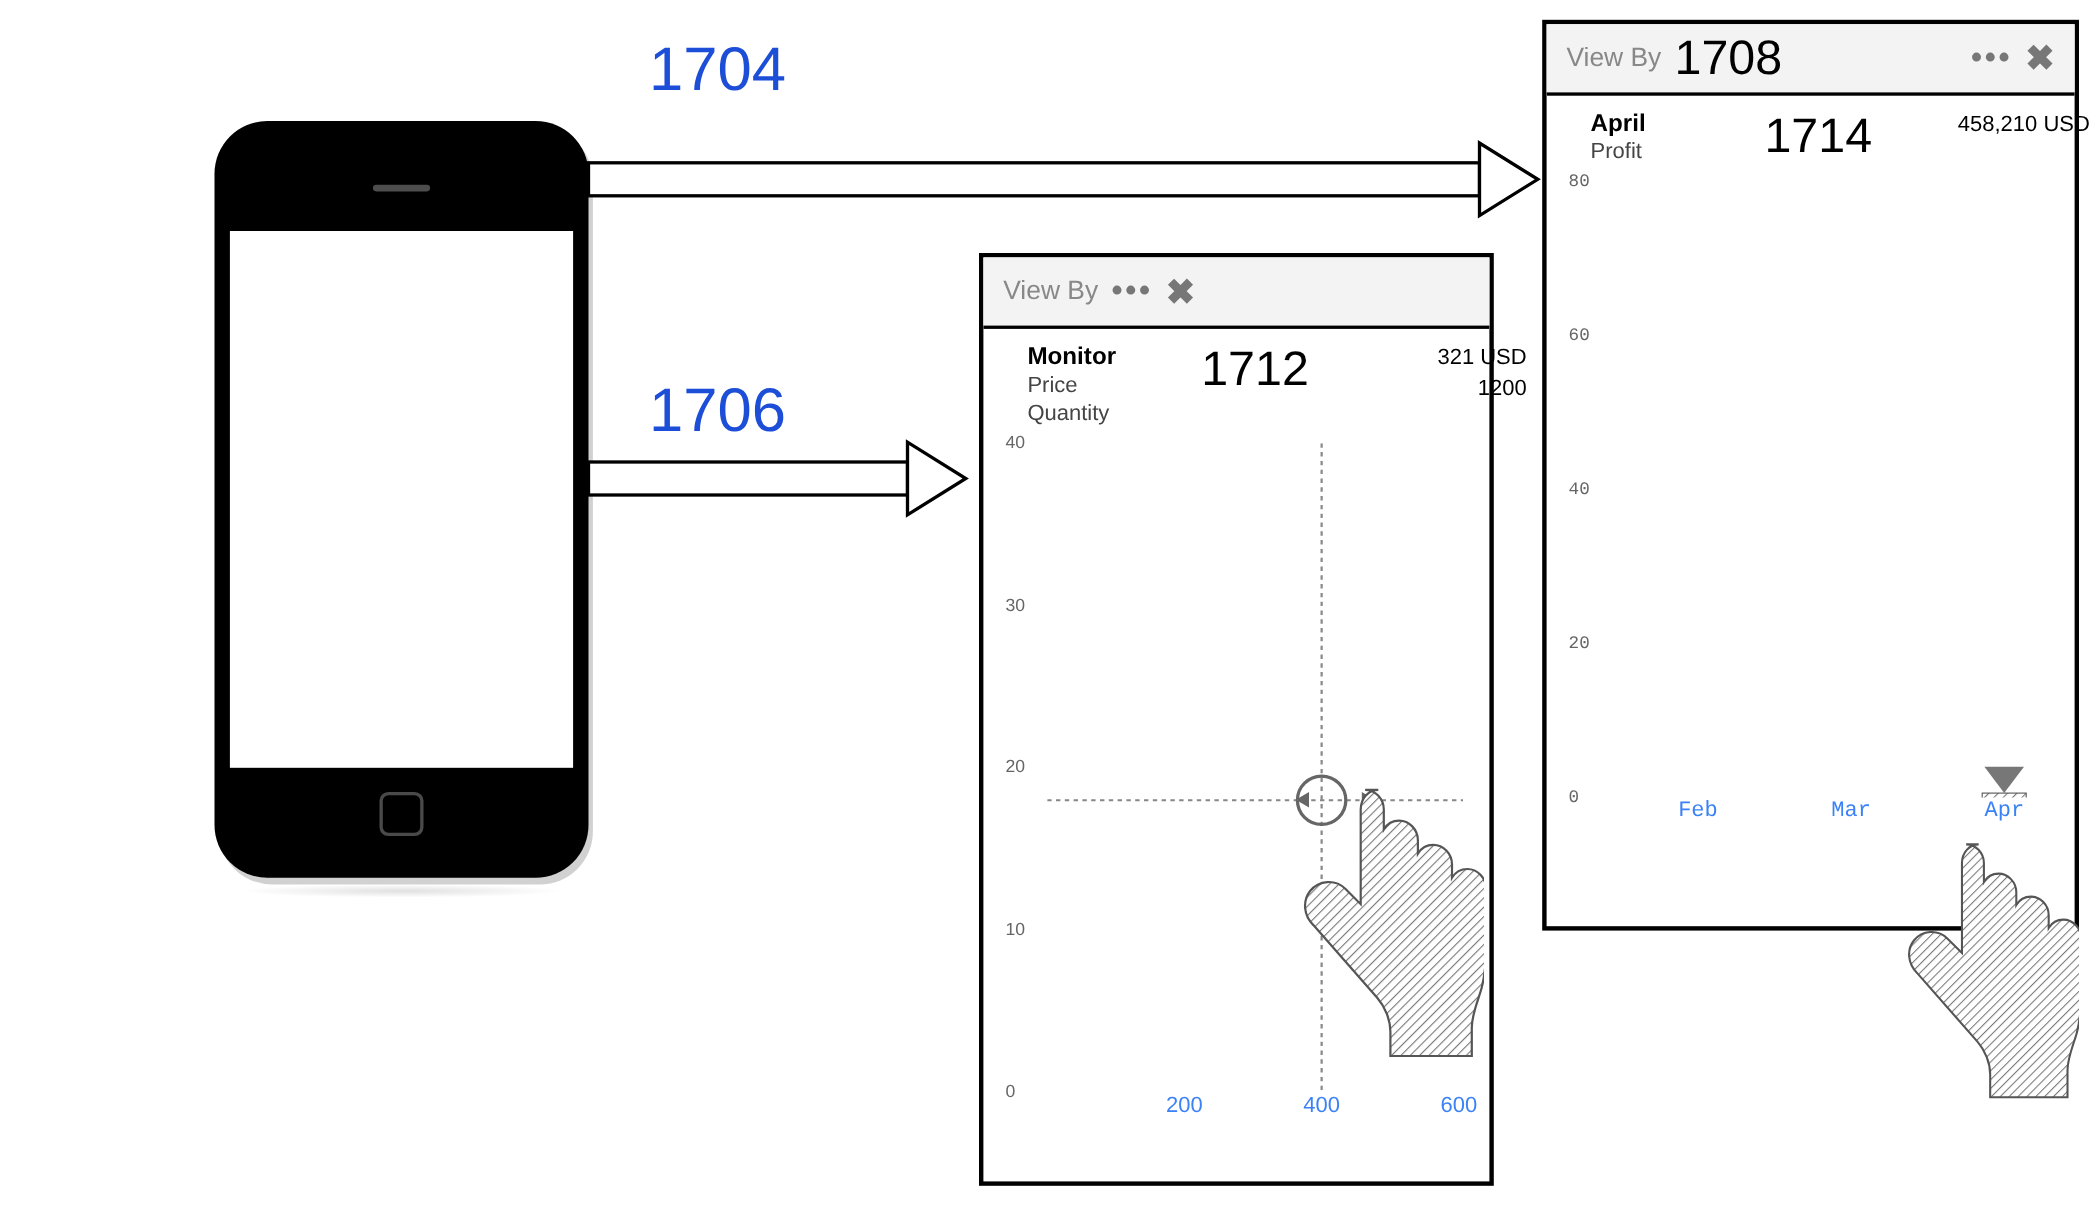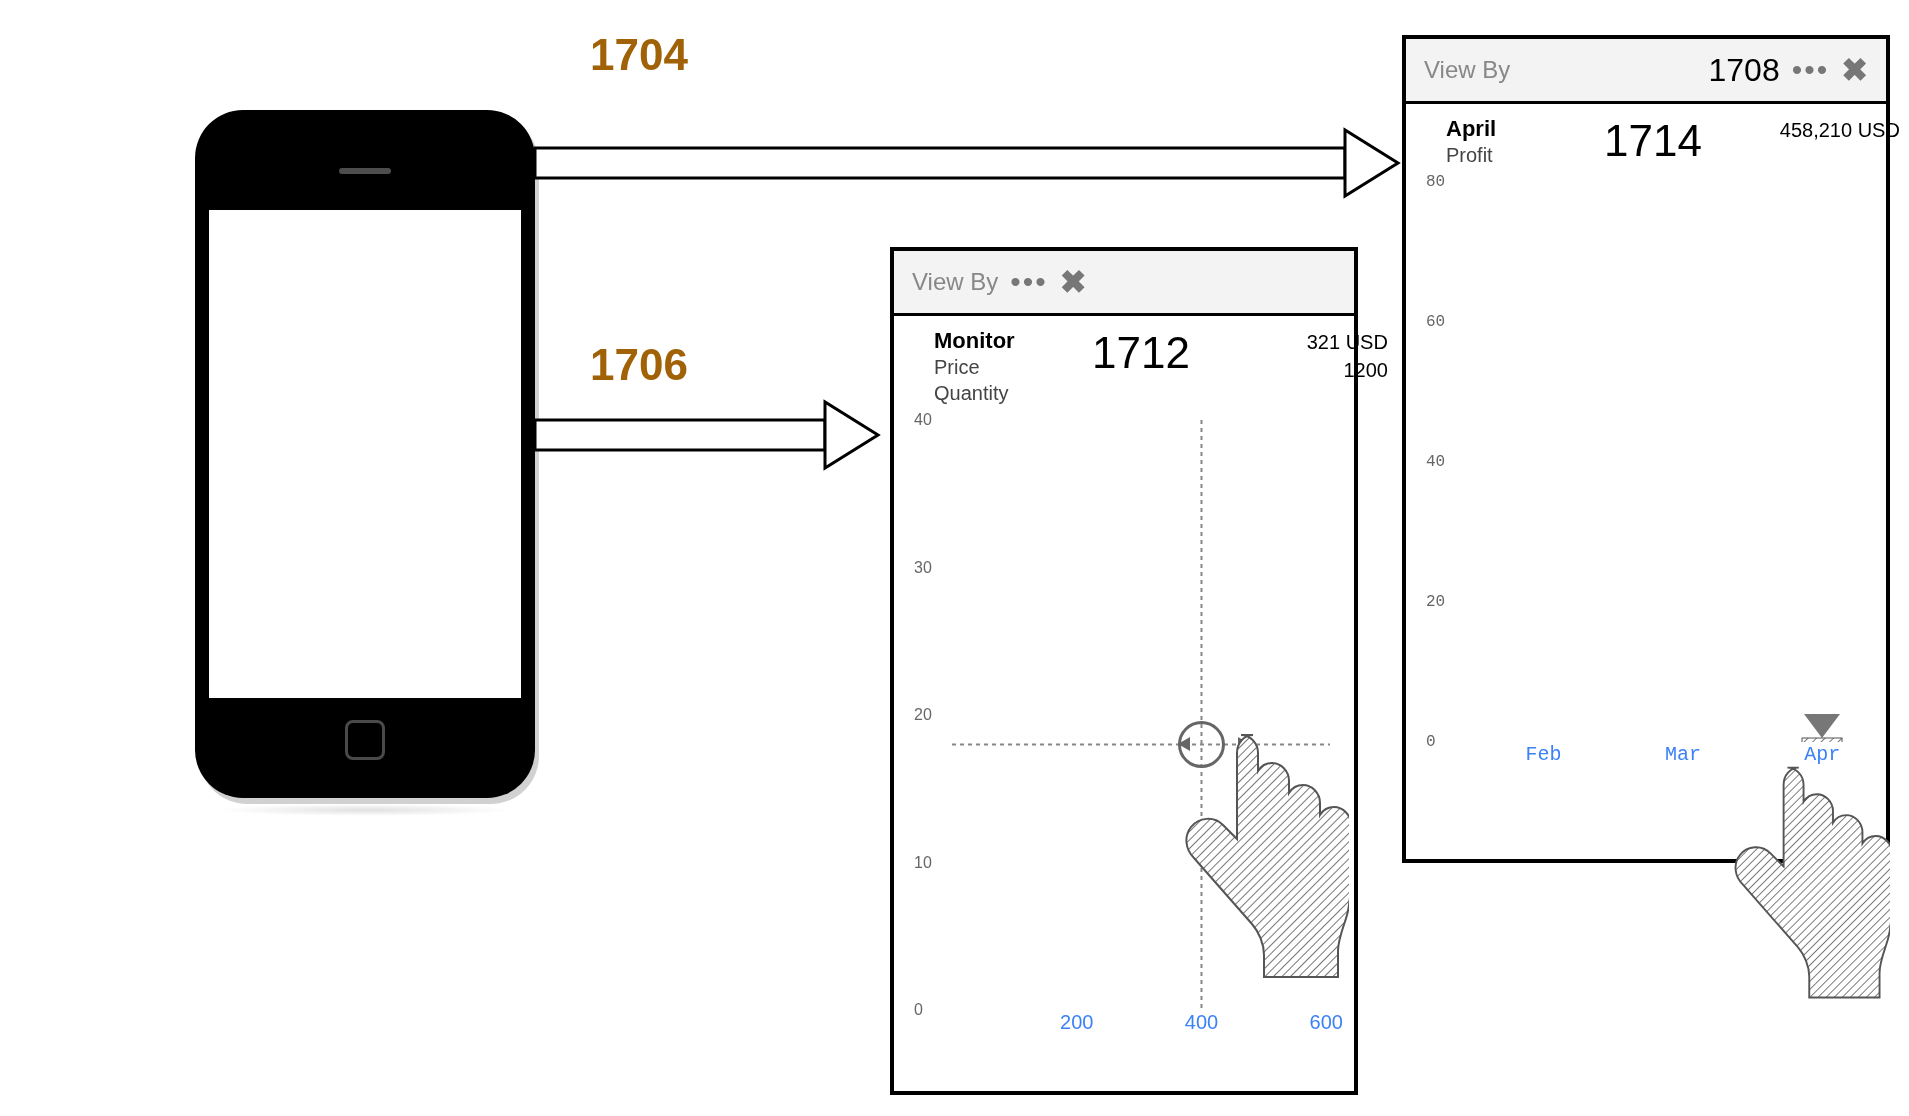--- a/index.html
+++ b/index.html
@@ -43,44 +43,43 @@
   }
   .phone .shine {
     position:absolute;
     bottom:-18px; left:24px; right:24px; height:12px;
     border-radius:50%;
     background:radial-gradient(closest-side,rgba(0,0,0,.12),transparent);
   }
 
   
   .ref {
-    font-size:44px; font-weight:700;
-    color:#a16207;
+    font-size:56px; font-weight:400;
+    color:#1d4ed8;
   }
 
   
   .card {
     border:4px solid #000;
     background:#fff;
-    margin-top:17px;
   }
   .card .titlebar {
     height:62px;
     border-bottom:3px solid #000;
     background:#f3f3f3;
     display:flex; align-items:center;
     padding:0 18px;
     gap:12px;
   }
   .card .titlebar .viewby {
     color:#888; font-size:24px; white-space:nowrap;
   }
   .card .titlebar .bigref {
-    flex:1; text-align:right;
-    font-size:32px; font-weight:400;
+    flex:1; text-align:left;
+    font-size:44px; font-weight:400;
   }
   .card .titlebar .dots { color:#777; font-size:30px; letter-spacing:2px; }
   .card .titlebar .close { color:#777; font-size:32px; font-weight:bold; cursor:pointer; }
 
   .card .meta {
     padding:12px 24px 4px 40px;
     display:flex;
     align-items:flex-start;
     gap:28px;
   }

